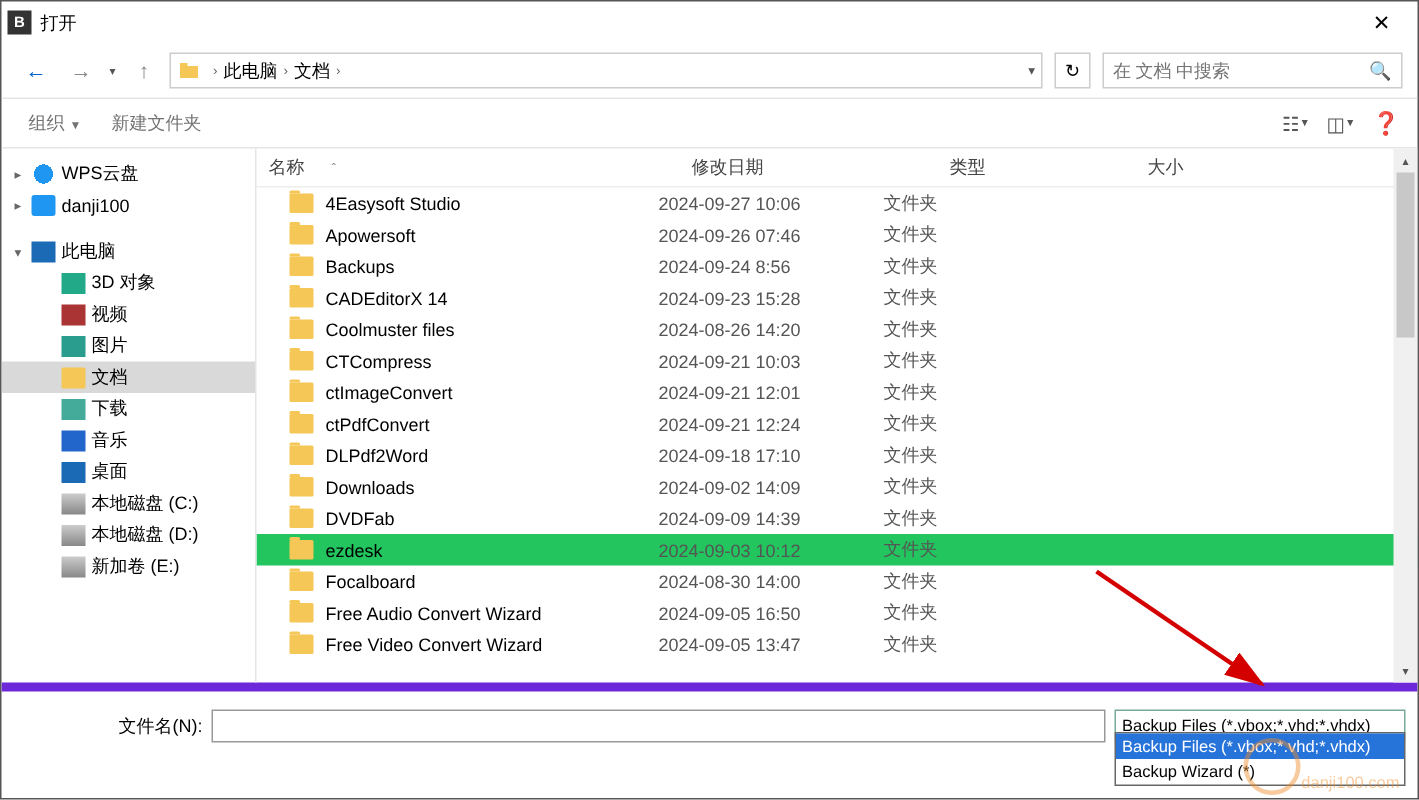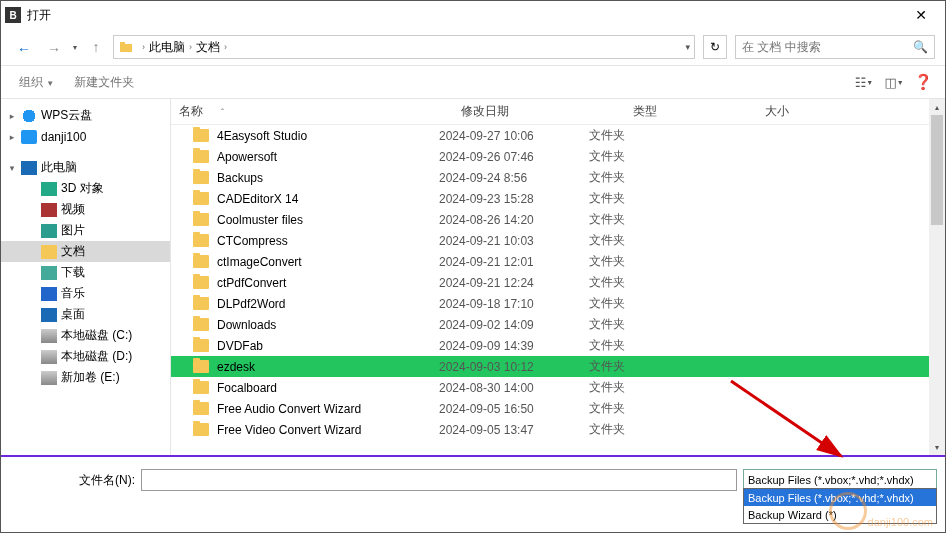--- a/index.html
+++ b/index.html
@@ -53,21 +53,21 @@
     .row { display:flex; height:21px; align-items:center; padding-left:22px; }
     .row.selected { background:#22c55e; }
     .row .folder-icon { width:16px; height:13px; background:#f5c756; border-radius:1px; margin-right:8px; position:relative; }
     .row .folder-icon::before { content:""; position:absolute; top:-2px; left:0; width:7px; height:2px; background:#f5c756; border-radius:1px 1px 0 0; }
     .row .fname { width:222px; }
     .row .fdate { width:150px; color:#555; }
     .row .ftype { width:110px; color:#555; }
     .scrollbar { position:absolute; right:0; top:0; bottom:0; width:16px; background:#f0f0f0; }
     .scroll-thumb { position:absolute; left:2px; right:2px; top:16px; height:110px; background:#c8c8c8; }
     .scroll-arrow { position:absolute; left:0; right:0; height:16px; display:flex; align-items:center; justify-content:center; font-size:8px; color:#555; }
-    .bottom { border-top:2px solid #6d28d9; padding:12px 8px; }
+    .bottom { border-top:6px solid #6d28d9; padding:12px 8px; }
     .filename-row { display:flex; align-items:center; gap:6px; }
     .filename-label { margin-left:70px; font-size:12px; }
     .filename-input { flex:1; border:1px solid #999; height:22px; padding:0 4px; }
     .filter { width:194px; border:1px solid #7a9; height:22px; display:flex; align-items:center; padding:0 4px; font-size:11px; background:#fff; white-space:nowrap; overflow:hidden; }
     .filter-pop { position:absolute; right:8px; bottom:8px; width:194px; border:1px solid #666; background:#fff; font-size:11px; }
     .filter-opt { height:17px; padding:0 4px; display:flex; align-items:center; white-space:nowrap; overflow:hidden; }
     .filter-opt.sel { background:#2673d9; color:#fff; }
     .arrow-overlay { position:absolute; left:720px; top:370px; pointer-events:none; z-index:5; }
     .watermark { position:absolute; right:12px; bottom:4px; font-size:11px; color:rgba(240,140,40,0.45); z-index:3; }
     .wm-circle { position:absolute; right:78px; bottom:2px; width:38px; height:38px; border:3px solid rgba(240,140,40,0.45); border-radius:50%; z-index:2; pointer-events:none; }
@@ -97,21 +97,21 @@
       <span class="path-sep">›</span>
       <span>此电脑</span>
       <span class="path-sep">›</span>
       <span>文档</span>
       <span class="path-sep">›</span>
       <span style="flex:1"></span>
       <span style="font-size:9px;color:#555;">▾</span>
     </div>
     <div class="refresh">↻</div>
     <div class="search">
-      <input style="color: rgb(136, 136, 136);" placeholder="在 文档 中搜索">
+      <input style="color: rgb(136, 136, 136); font-family: Liberation Serif, serif;" placeholder="在 文档 中搜索">
       <span style="color:#888;">🔍</span>
     </div>
   </div>
 </div>
 
 <div class="toolbar">
   <div class="toolbtn"><span>组织</span> <span style="font-size:8px;">▼</span></div>
   <div class="toolbtn">新建文件夹</div>
   <div class="tool-right">
     <div class="icon-sq">☷ <span style="font-size:7px;">▼</span></div>

